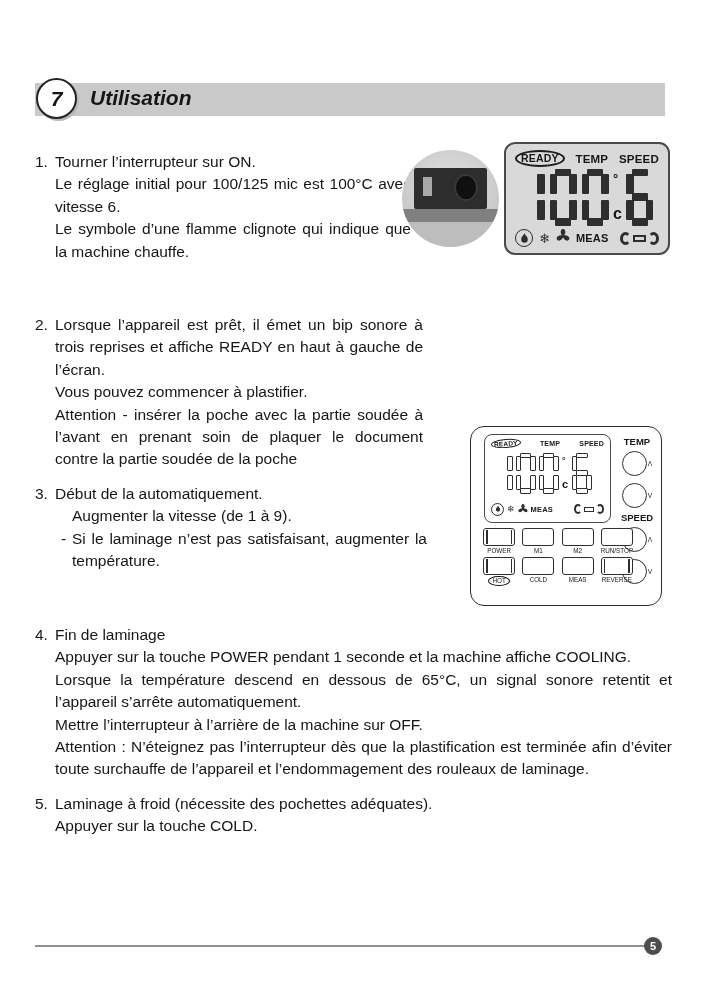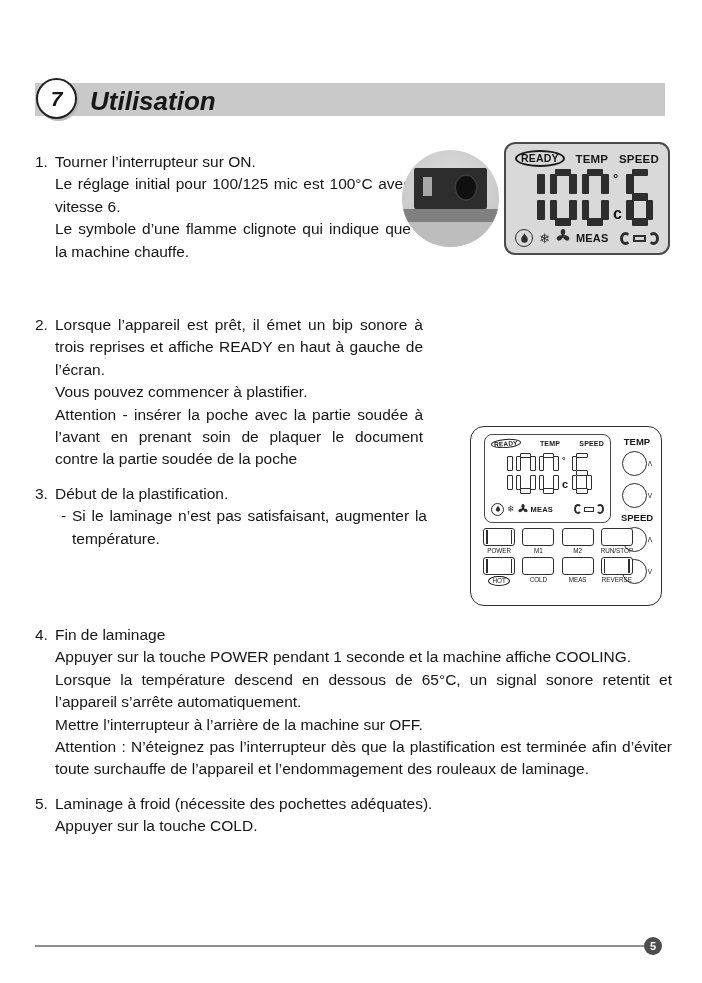--- a/index.html
+++ b/index.html
@@ -4,21 +4,21 @@
 <style>
   html,body{margin:0;padding:0;background:#ffffff;}
   .page{position:relative;width:702px;height:983px;background:#ffffff;overflow:hidden;
         font-family:"Liberation Sans","DejaVu Sans",sans-serif;color:#161616;}
 
   
   .header-bar{position:absolute;left:35px;top:83px;width:630px;height:33px;background:#c9c9c9;}
   .section-circle{position:absolute;left:36px;top:78px;width:37px;height:37px;border-radius:50%;
         background:#fff;border:2.5px solid #222;z-index:2;display:flex;align-items:center;justify-content:center;
         font-weight:bold;font-style:italic;font-size:21px;box-shadow:2px 2px 0 #b9b9b9;}
-  .header-title{position:absolute;left:90px;top:86px;font-size:26px;font-weight:bold;font-style:italic;z-index:2;}
+  .header-title{position:absolute;left:90px;top:86px;font-size:21px;font-weight:bold;font-style:italic;z-index:2;}
 
   
   .item{position:absolute;display:flex;font-size:15.5px;line-height:22.4px;}
   .item .num{width:20px;flex:none;}
   .item .body{flex:1;}
   .item .body p{margin:0;text-align:justify;}
   .b{font-weight:normal;}
   .dash{padding-left:17px;text-indent:-11px;}
   .ind2{padding-left:17px;}
   .i1{left:35px;top:151px;width:376px;}
@@ -208,21 +208,22 @@
     <div class="body">
       <p><span>Lorsque l’appareil est prêt, il émet un bip sonore à trois reprises et affiche </span><span class="b">READY</span><span> en haut à gauche de l’écran.</span></p>
       <p><span>Vous pouvez commencer à plastifier.</span></p>
       <p><span>Attention - insérer la poche avec la partie soudée à l’avant en prenant soin de plaquer le document contre la partie soudée de la poche</span></p>
     </div>
   </div>
 
   <div class="item i3">
     <div class="num">3.</div>
     <div class="body">
-      <p><span>Début de la plastification.</span></p>
+      <p><span>Début de la automatiquement.</span></p>
+      <p class="ind2"><span>Augmenter la vitesse (de 1 à 9).</span></p>
       <p class="dash"><span>- Si le laminage n’est pas satisfaisant, augmenter la température.</span></p>
     </div>
   </div>
 
   <div class="panel">
     <div class="lcd lcd2">
       <div class="lcd-top">
         <span class="ready-oval"><span>READY</span></span>
         <span>TEMP</span>
         <span>SPEED</span>

